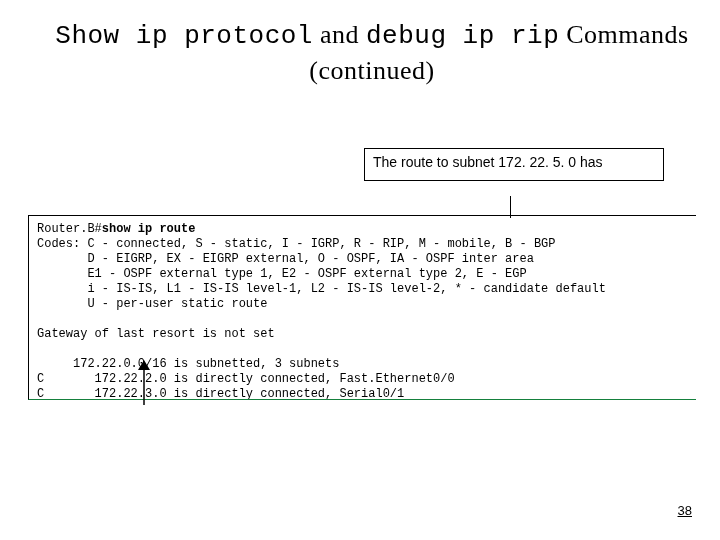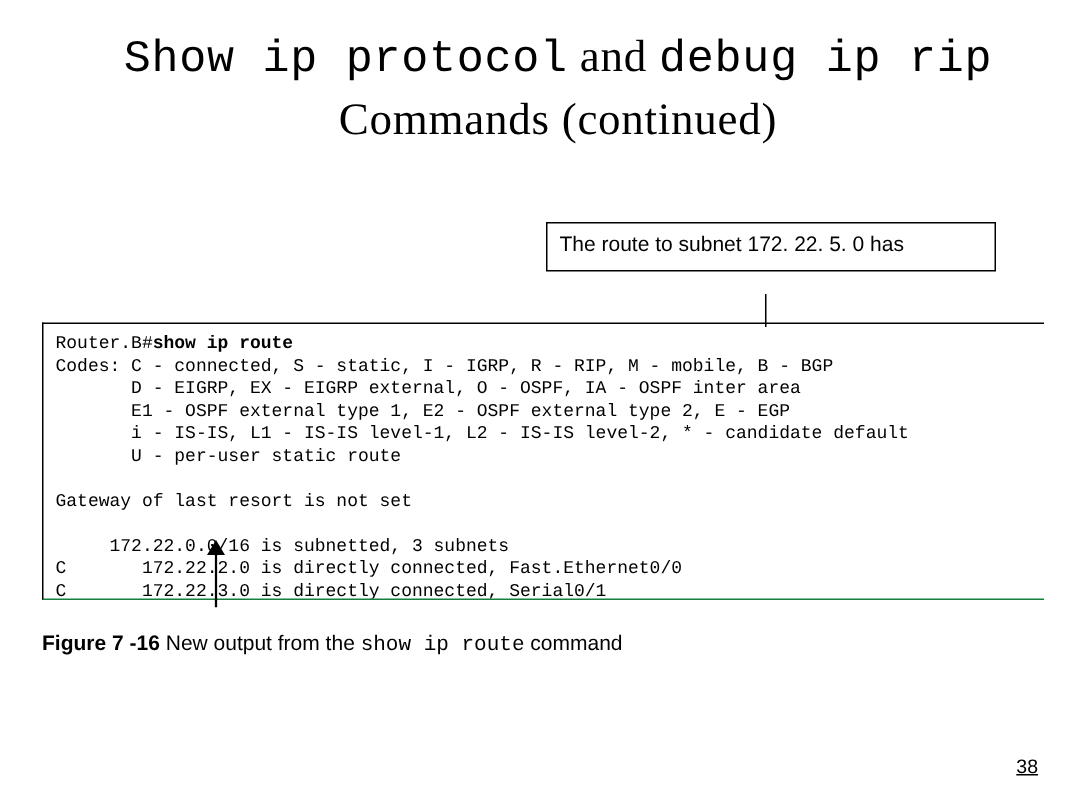--- a/index.html
+++ b/index.html
@@ -12,21 +12,21 @@
     position: relative;
     overflow: hidden;
   }
   .slide {
     width: 720px;
     height: 540px;
     position: relative;
   }
   .title {
     text-align: center;
-    font-size: 30px;
+    font-size: 26px;
     padding-top: 18px;
     line-height: 1.3;
     font-family: "Times New Roman", serif;
     letter-spacing: 0.5px;
     margin-left: 24px;
   }
   .title .mono {
     font-family: "Courier New", monospace;
   }
   .callout-box {
@@ -130,19 +130,16 @@
 <span>C       172.22.2.0 is directly connected, Fast.Ethernet0/0</span>
 <span>C       172.22.3.0 is directly connected, Serial0/1</span>
 
 </div>
 
   <svg class="arrow" viewBox="0 0 18 45">
     <line x1="9" y1="45" x2="9" y2="6" stroke="#000" stroke-width="1.5"></line>
     <polygon points="9,0 3,10 15,10" fill="#000"></polygon>
   </svg>
 
-  <div class="fig-caption">
-    <span class="fig-num">Figure 7 -16</span><span>   New output from the </span><span class="caption-mono">show ip route</span><span> command</span>
-  </div>
 
   <div class="page-num">38</div>
 
 </div>
 
 </body></html>

